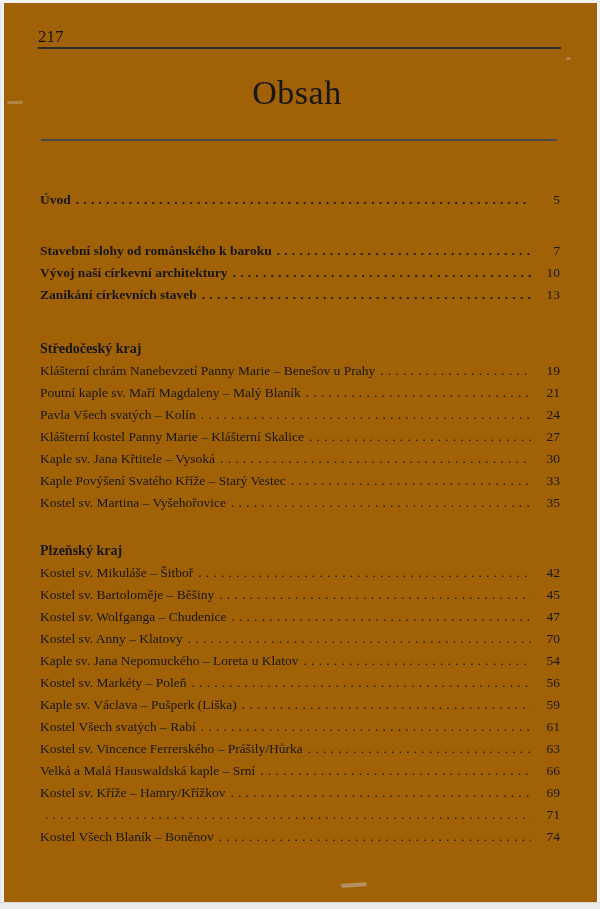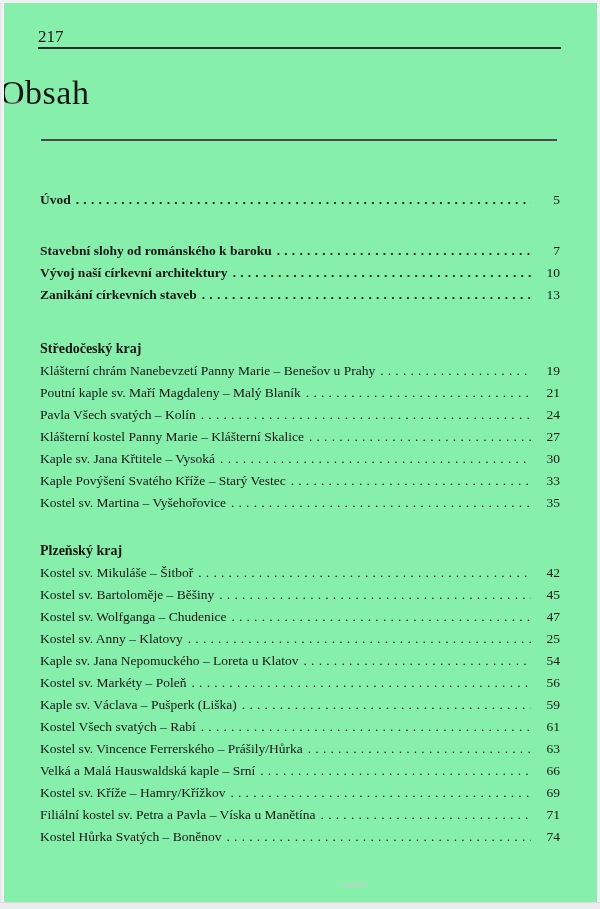--- a/index.html
+++ b/index.html
@@ -3,39 +3,39 @@
 <meta charset="utf-8">
 <style>
   html,body{margin:0;padding:0;}
   body{
     width:600px;height:909px;
     background:#f7f7f9;
     font-family:"Liberation Serif", serif;
     color:#161616;
     position:relative;overflow:hidden;
   }
-  .page{position:absolute;inset:0;background:#86efac;}
+  .page{position:absolute;inset:0;background:#a16207;}
   
   .edge-left{position:absolute;left:0;top:0;width:4px;height:100%;
     background:linear-gradient(90deg,#e3e3e8,#f9f9fb);}
   .edge-right{position:absolute;right:0;top:0;width:3px;height:100%;
     background:linear-gradient(270deg,#ededf1,#fdfdfe);}
   .edge-top{position:absolute;left:0;top:0;width:100%;height:3px;background:#f2f2f5;}
   .edge-bottom{position:absolute;left:0;bottom:0;width:100%;height:6px;
     background:#ececef;border-top:1px solid #d9d9de;}
   .smudge{position:absolute;background:#c9c9ce;opacity:.45;border-radius:2px;}
   .smudge1{left:341px;top:883px;width:26px;height:4px;transform:rotate(-4deg);}
   .smudge2{left:7px;top:101px;width:16px;height:3px;opacity:.35;}
   .smudge3{left:566px;top:57px;width:5px;height:3px;opacity:.3;}
 
   .pagenum{position:absolute;left:38px;top:28px;font-size:17px;line-height:17px;}
   .rule{position:absolute;height:2px;background:#2c2c2e;}
   .rule-top{left:38px;width:523px;top:47px;}
   .rule-title{left:41px;width:516px;top:139px;background:#4a4a4c;}
-  .title{position:absolute;top:74px;left:0;right:6px;text-align:left;
+  .title{position:absolute;top:74px;left:0;right:6px;text-align:center;
     font-size:34px;font-weight:400;letter-spacing:.5px;margin:0;}
 
   .toc{position:absolute;left:40px;width:520px;top:189px;font-size:13.5px;}
   .group + .group{margin-top:29px;}
   .group:nth-of-type(3){margin-top:32px;}
   .group:nth-of-type(4){margin-top:26px;}
   .heading{font-weight:700;height:22px;line-height:22px;font-size:14px;}
   .row{display:flex;align-items:flex-end;height:22px;line-height:22px;}
   .group.bold .row{font-weight:700;}
   .group.bold .row .p{font-weight:400;}
@@ -156,21 +156,21 @@
 
   <div class="row">
     <span class="t">Kostel sv. Wolfganga – Chudenice</span>
     <span class="leader"></span>
     <span class="p">47</span>
   </div>
 
   <div class="row">
     <span class="t">Kostel sv. Anny – Klatovy</span>
     <span class="leader"></span>
-    <span class="p">25</span>
+    <span class="p">70</span>
   </div>
 
   <div class="row">
     <span class="t">Kaple sv. Jana Nepomuckého – Loreta u Klatov</span>
     <span class="leader"></span>
     <span class="p">54</span>
   </div>
 
   <div class="row">
     <span class="t">Kostel sv. Markéty – Poleň</span>
@@ -202,27 +202,26 @@
     <span class="p">66</span>
   </div>
 
   <div class="row">
     <span class="t">Kostel sv. Kříže – Hamry/Křížkov</span>
     <span class="leader"></span>
     <span class="p">69</span>
   </div>
 
   <div class="row">
-    <span class="t">Filiální kostel sv. Petra a Pavla – Víska u Manětína</span>
     <span class="leader"></span>
     <span class="p">71</span>
   </div>
 
   <div class="row">
-    <span class="t">Kostel Hůrka Svatých – Boněnov</span>
+    <span class="t">Kostel Všech Blaník – Boněnov</span>
     <span class="leader"></span>
     <span class="p">74</span>
   </div>
 </div>
   </section>
 </div>
 
   <div class="edge-left"></div>
   <div class="edge-right"></div>
   <div class="edge-top"></div>

